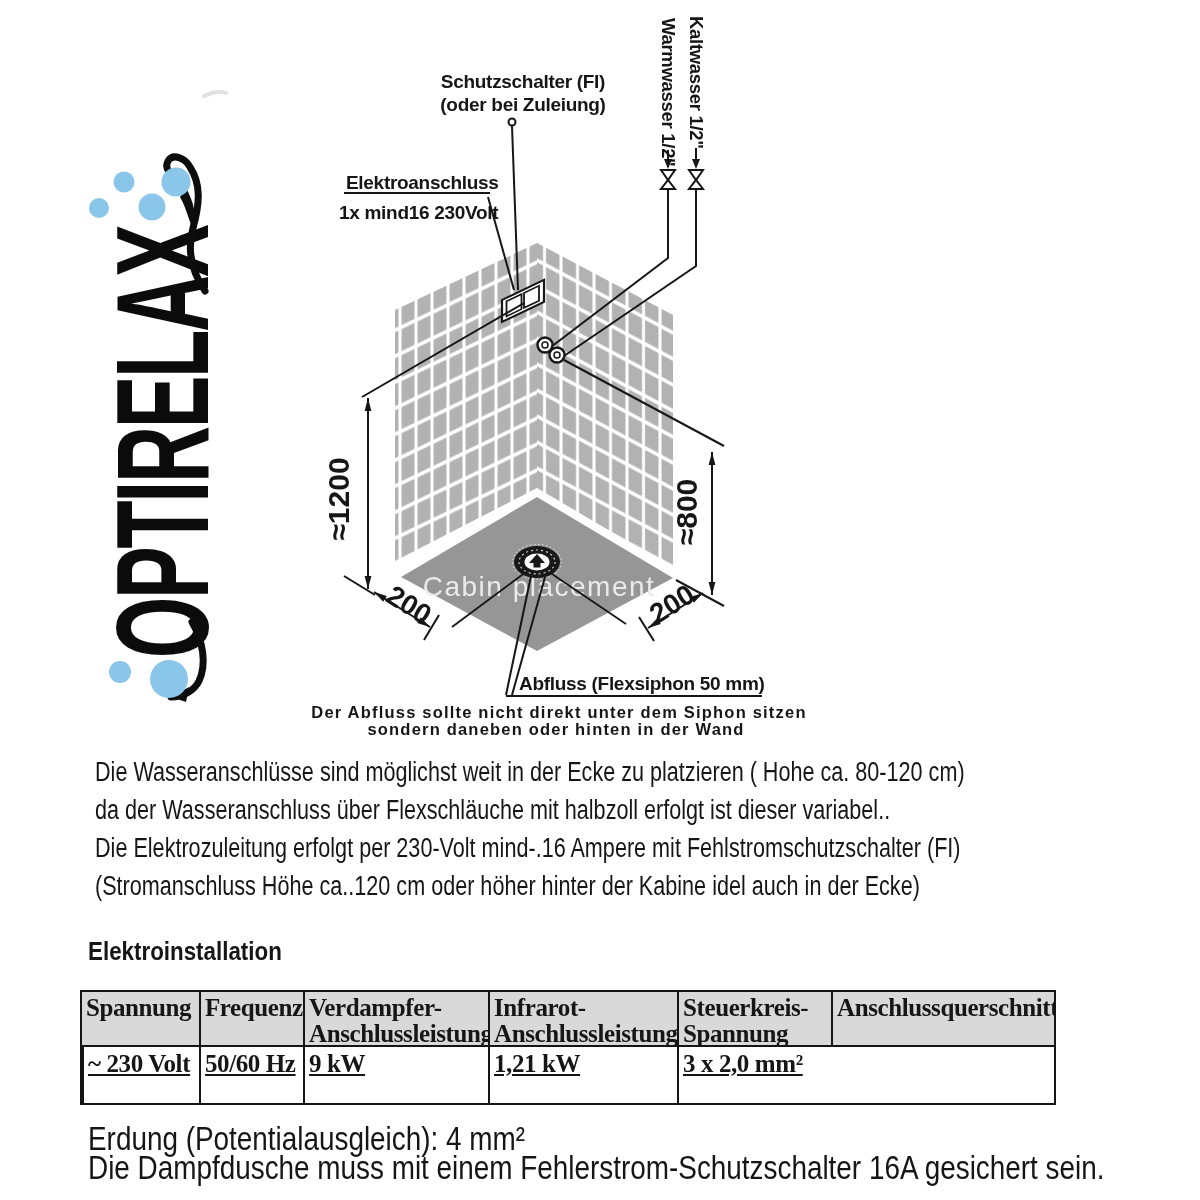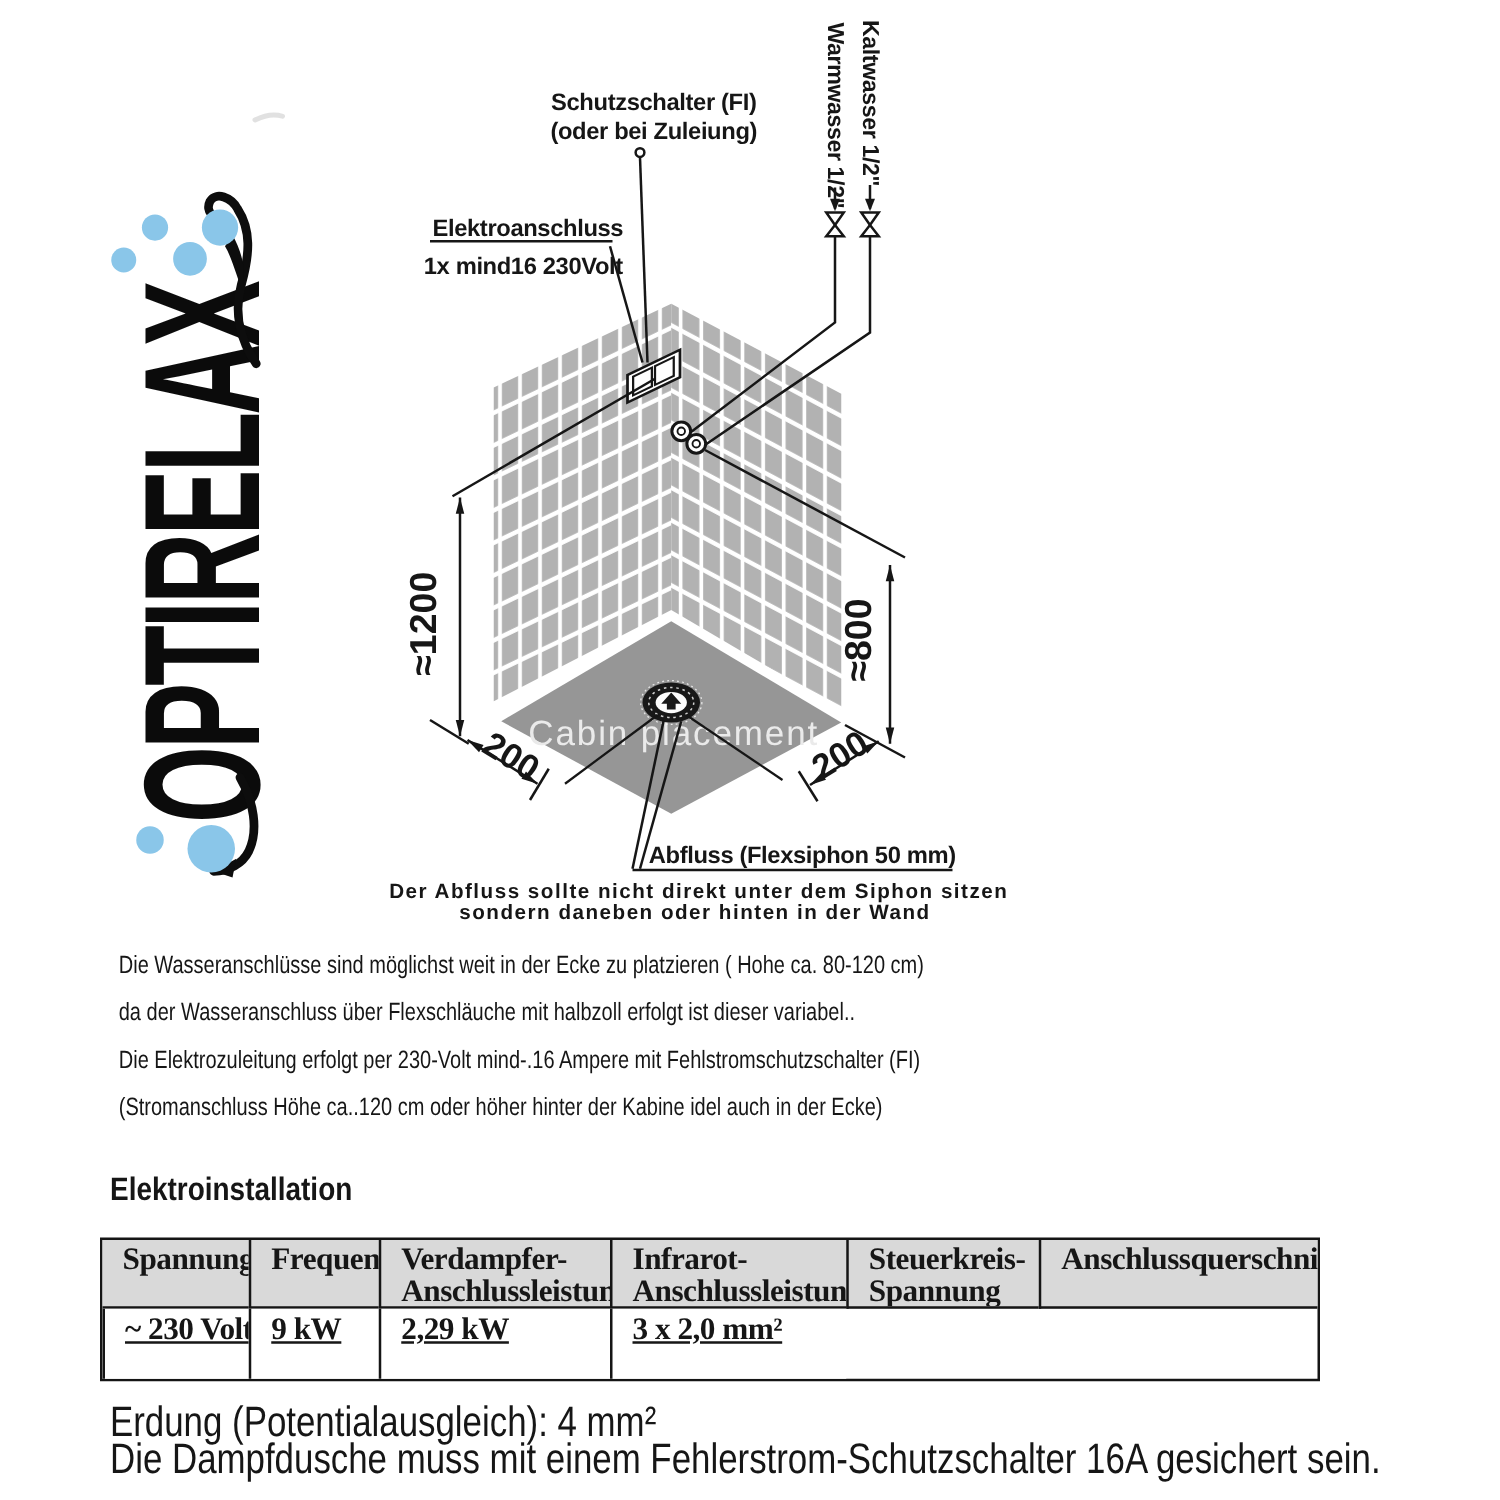--- a/index.html
+++ b/index.html
@@ -20,33 +20,33 @@
           fill:var(--ink,#161616);letter-spacing:-0.3px;}
   .dnote{font-family:"Liberation Sans","DejaVu Sans",sans-serif;font-weight:bold;
          fill:var(--ink,#161616);letter-spacing:1.2px;}
   .ddim{font-family:"Liberation Sans","DejaVu Sans",sans-serif;font-weight:bold;
         fill:var(--ink,#161616);}
   .cabin{font-family:"Liberation Sans","DejaVu Sans",sans-serif;
          fill:var(--cabin_text,#e8e8e8);letter-spacing:1.5px;}
   .ln{stroke:var(--ink,#161616);stroke-width:2;fill:none;}
   .lnthin{stroke:var(--ink,#161616);stroke-width:1.8;fill:none;}
   
-  .body-block{position:absolute;left:95px;top:753px;font-size:20px;line-height:38px;}
+  .body-block{position:absolute;left:95px;top:753px;font-size:27px;line-height:38px;}
   .body-line{transform:scaleX(0.80);transform-origin:left top;white-space:nowrap;}
   #heading{position:absolute;left:88px;top:936px;font-size:26px;font-weight:bold;
            transform:scaleX(0.86);transform-origin:left top;white-space:nowrap;}
   
   #electro-table{
     position:absolute;left:80px;top:990px;width:976px;
     display:grid;grid-template-columns:117px 104px 185px 189px 154px 223px;
     border:2.5px solid #151515;box-sizing:border-box;
     font-family:"Liberation Serif","DejaVu Serif",serif;font-weight:bold;
     font-size:25px;letter-spacing:-0.4px;
   }
-  .tcell{border-left:2px solid #151515;padding:3px 8px 0 16px;box-sizing:border-box;overflow:hidden;}
+  .tcell{border-left:2px solid #151515;padding:3px 8px 0 4px;box-sizing:border-box;overflow:hidden;}
   .tcell:first-child{border-left:none;}
   .th{height:55px;background:var(--table_header_bg,#d9d9d9);border-bottom:2px solid #151515;}
   .th span{display:block;line-height:26px;white-space:nowrap;}
   .td{height:56px;background:#fff;line-height:28px;white-space:nowrap;text-decoration:underline;}
   
   .footer-block{position:absolute;left:88px;top:1124px;font-size:34px;line-height:29px;}
   .footer-line{transform:scaleX(0.82);transform-origin:left top;white-space:nowrap;}
 </style>
 </head>
 <body>
@@ -212,22 +212,23 @@
     </div>
     <div class="tcell th">
       <span>Steuerkreis-</span>
       <span>Spannung</span>
     </div>
     <div class="tcell th">
       <span>Anschlussquerschnitt</span>
       <span></span>
     </div>
     <div class="tcell td">~ 230 Volt</div>
+    <div class="tcell td">50/60 Hz</div>
     <div class="tcell td">9 kW</div>
-    <div class="tcell td">2,29 kW</div>
+    <div class="tcell td">1,21 kW</div>
     <div class="tcell td">3 x 2,0 mm²</div>
   </div>
 
   <div class="footer-block">
     <div class="footer-line">Erdung (Potentialausgleich): 4 mm²</div>
     <div class="footer-line">Die Dampfdusche muss mit einem Fehlerstrom-Schutzschalter 16A gesichert sein.</div>
   </div>
 
 </div>
 

